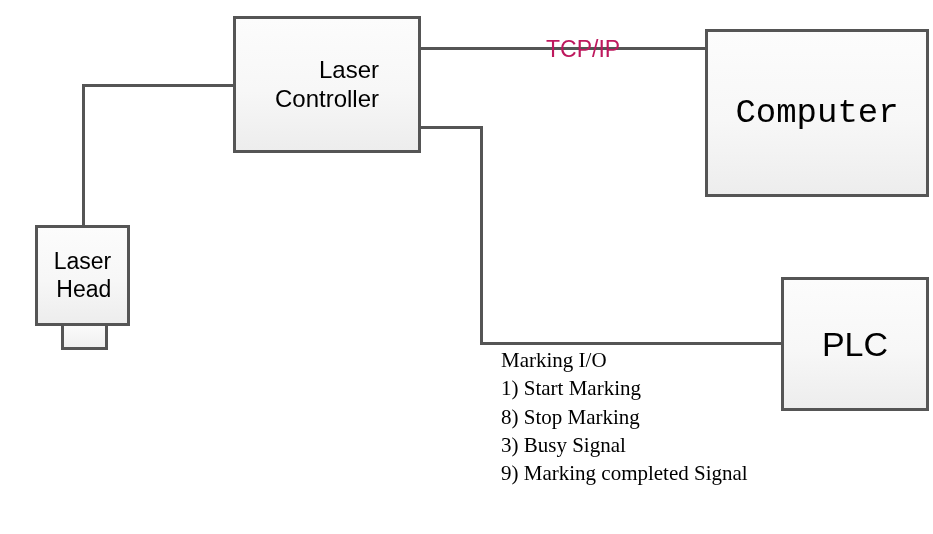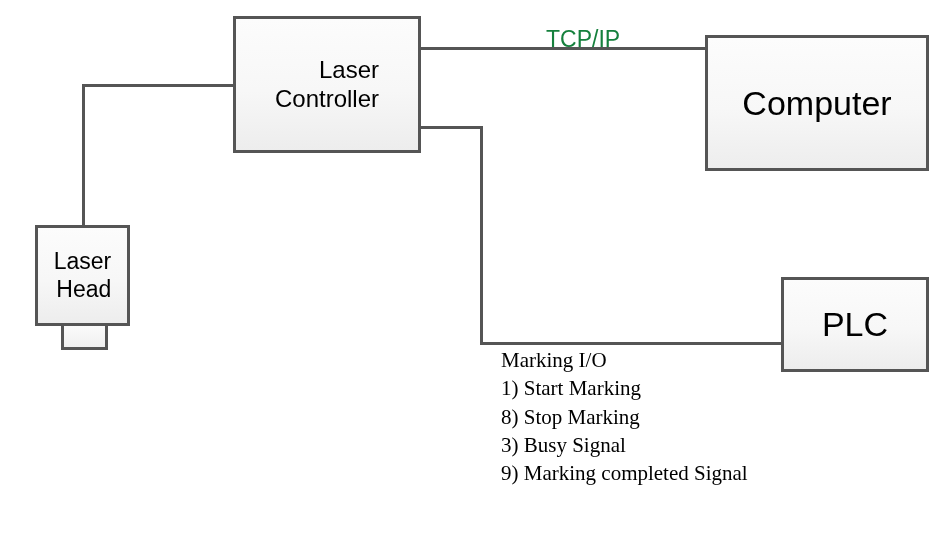--- a/index.html
+++ b/index.html
@@ -35,37 +35,38 @@
   }
   #laser-controller-box {
     left: 233px;
     top: 16px;
     width: 188px;
     height: 137px;
     font-size: 24px;
   }
   #computer-box {
     left: 705px;
-    top: 35px;
+    top: 29px;
     width: 224px;
-    height: 136px;
+    height: 168px;
     font-size: 34px;
+    font-family: Liberation Mono, monospace;
   }
   #laser-head-box {
     left: 35px;
     top: 225px;
     width: 95px;
     height: 101px;
     font-size: 23px;
   }
   #plc-box {
     left: 781px;
     top: 277px;
     width: 148px;
-    height: 95px;
+    height: 134px;
     font-size: 34px;
   }
   #laser-head-nozzle {
     position: absolute;
     left: 61px;
     top: 326px;
     width: 47px;
     height: 24px;
     box-sizing: border-box;
     border: 3px solid #555555;
@@ -113,24 +114,24 @@
   }
   #wire-io-bottom {
     left: 480px;
     top: 342px;
     width: 303px;
   }
   
   #tcpip-label {
     position: absolute;
     left: 546px;
-    top: 26px;
+    top: 36px;
     font-family: "Liberation Sans", sans-serif;
     font-size: 23px;
-    color: #15803d;
+    color: #be185d;
     white-space: nowrap;
   }
   #digital-io-block {
     position: absolute;
     left: 501px;
     top: 346px;
     font-family: "Liberation Serif", serif;
     font-size: 21px;
     color: #000000;
     line-height: 1.35;

